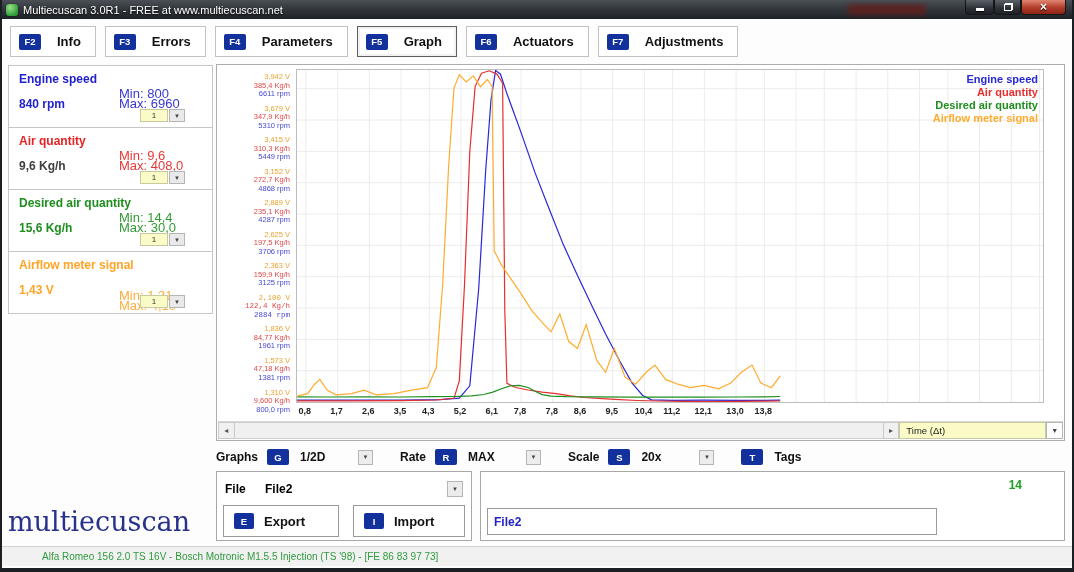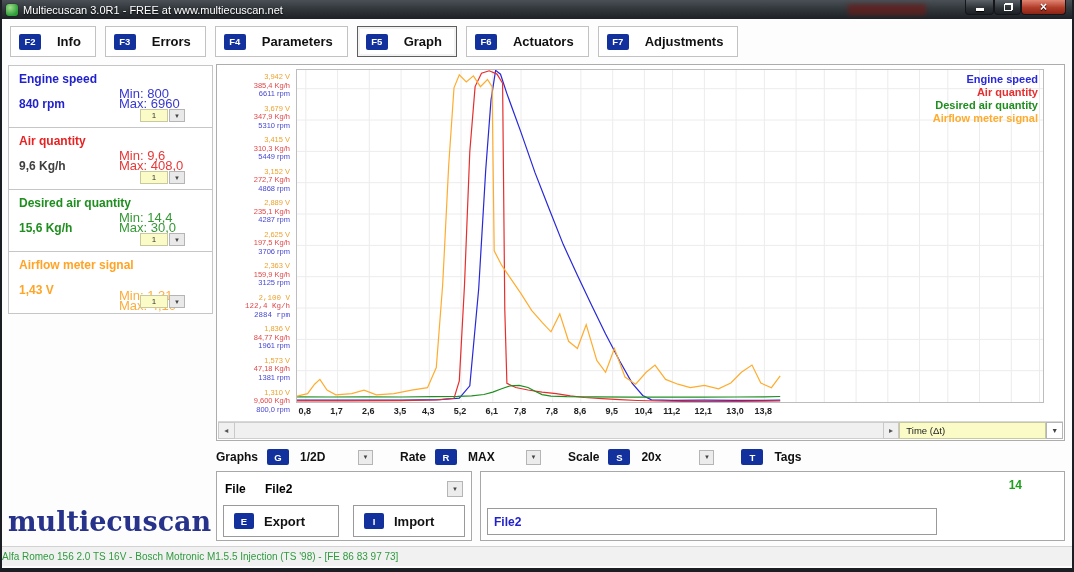--- a/index.html
+++ b/index.html
@@ -46,21 +46,21 @@
   .panel .ptitle{position:absolute;left:10px;top:6px;font-size:12px;font-weight:bold;}
   .panel .pvalue{position:absolute;left:10px;top:31px;font-size:12px;font-weight:bold;}
   .panel .pminmax{position:absolute;left:110px;top:23px;font-size:13px;line-height:10px;opacity:.9;}
   .pcombo{position:absolute;right:44px;bottom:5px;width:28px;height:13px;background:#fbfbc8;
     border:1px solid #c9c9a0;font-size:8px;text-align:center;line-height:12px;color:#333;}
   .pdd{position:absolute;right:27px;bottom:5px;width:16px;height:13px;background:#e9e9e9;
     border:1px solid #b5b5b5;font-size:6px;color:#444;text-align:center;line-height:12px;}
 
   
   .logo{position:absolute;left:8px;top:506px;font-family:"DejaVu Serif",serif;
-    font-weight:bold;font-size:27px;color:#27328a;letter-spacing:0;}
+    font-weight:normal;font-size:27px;color:#27328a;letter-spacing:0;}
 
   
   .chartpanel{position:absolute;left:216px;top:64px;width:849px;height:377px;
     background:#fff;border:1px solid #adadad;}
   .ylabels{position:absolute;left:0;top:4px;width:76px;height:334px;}
   .yrow{position:absolute;right:3px;text-align:right;font-size:7.5px;line-height:8.5px;white-space:nowrap;}
   .yrow .lv{display:block;color:#eda22e;}
   .yrow .lk{display:block;color:#e04848;}
   .yrow .lr{display:block;color:#4848d2;}
   .plot{position:absolute;left:79px;top:4px;width:748px;height:334px;
@@ -105,21 +105,21 @@
   .importbtn{left:136px;top:33px;width:112px;height:32px;}
   .recordbox{position:absolute;left:480px;top:471px;width:585px;height:70px;
     background:#fff;border:1px solid #a8a8a8;}
   .count{position:absolute;right:42px;top:6px;font-size:12px;font-weight:bold;color:#1ea01e;}
   .fileinput{position:absolute;left:6px;top:36px;width:450px;height:27px;border:1px solid #9a9a9a;
     font-family:"Liberation Sans",sans-serif;font-size:12px;font-weight:bold;color:#2222cc;padding:0 6px;}
   .startbtn{right:10px;top:33px;width:118px;height:33px;}
 
   
   .statusbar{position:absolute;left:2px;right:2px;top:546px;height:20px;background:#f1f1f1;
-    border-top:1px solid #d2d2d2;font-size:10px;color:#2f9a3f;line-height:20px;}
+    border-top:1px solid #d2d2d2;font-size:10px;color:#2f9a3f;line-height:20px;padding-left:40px;}
 </style>
 </head>
 <body>
 
 <div class="window">
 
   <div class="titlebar">
     <div class="app-icon"></div>
     <div class="title-text">Multiecuscan 3.0R1 - FREE at www.multiecuscan.net</div>
     <div class="redacted"></div>

